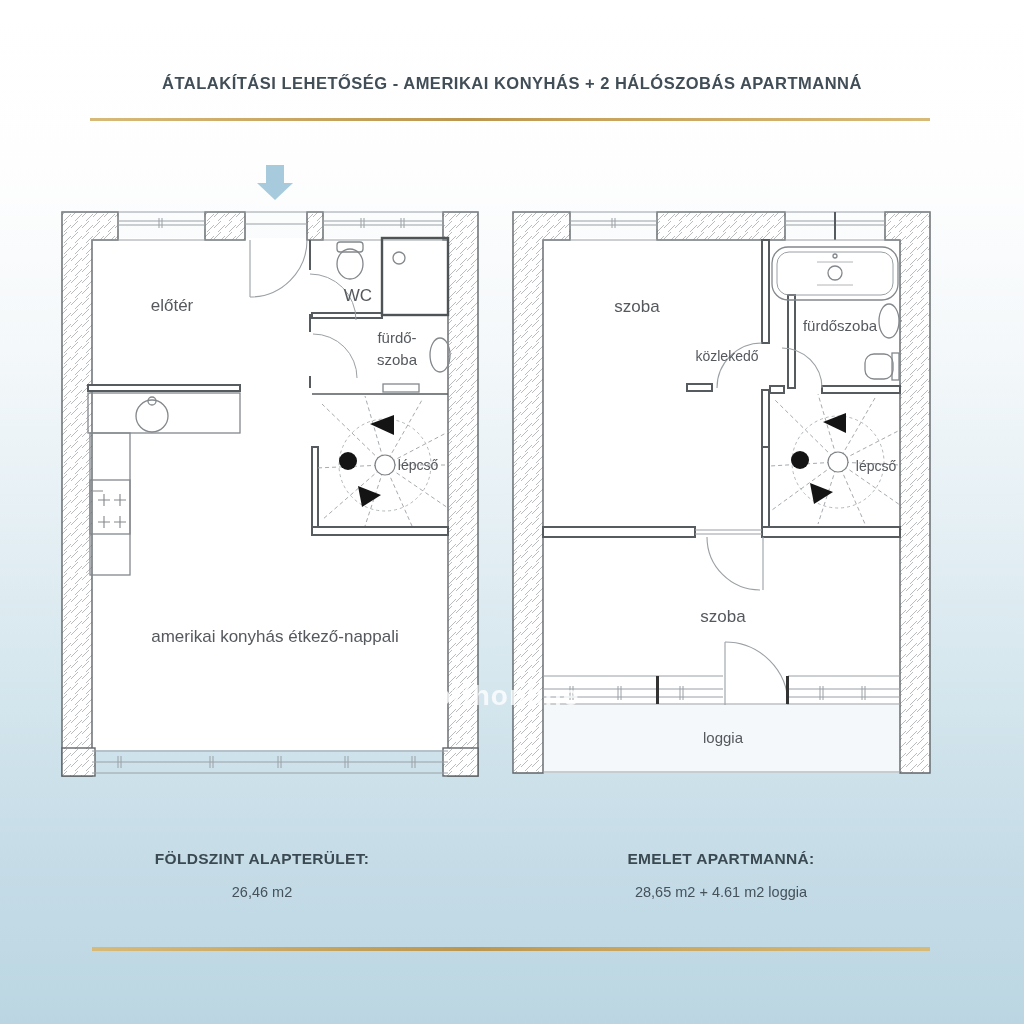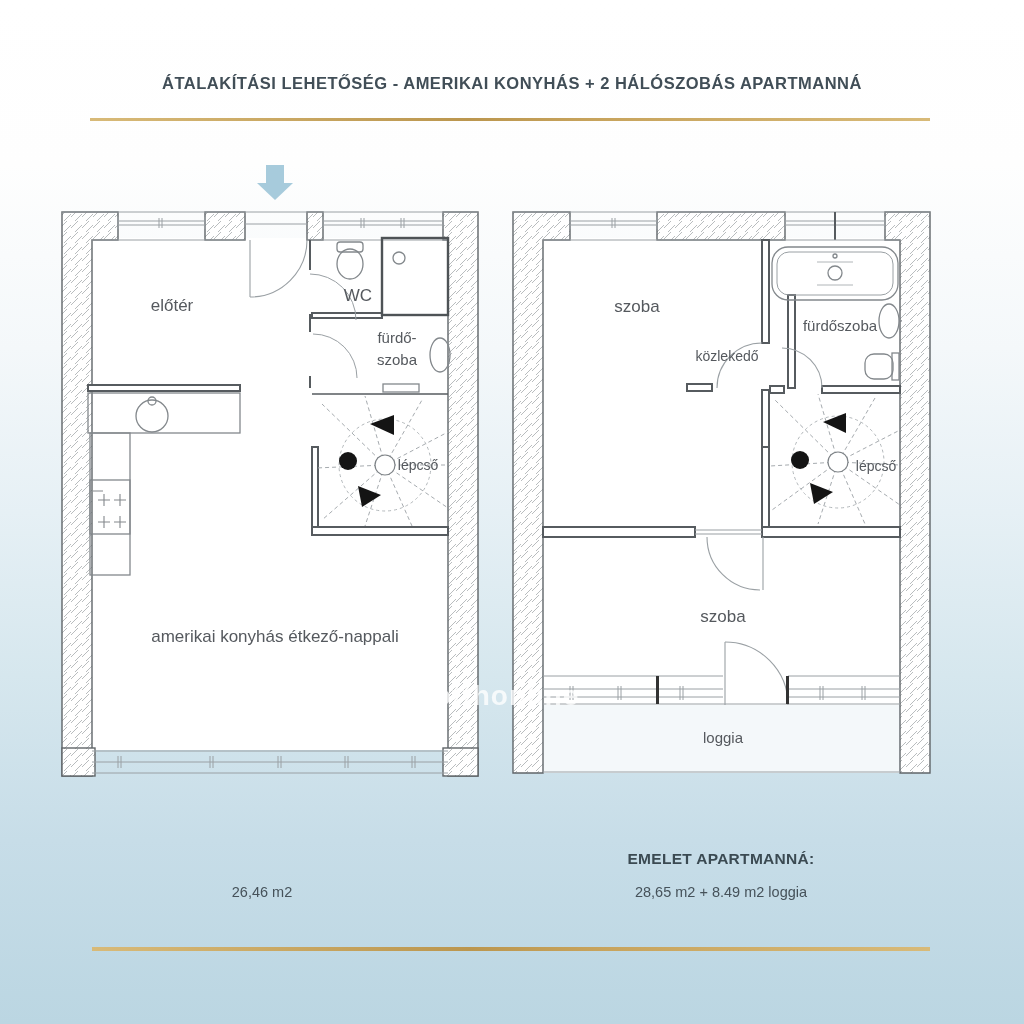--- a/index.html
+++ b/index.html
@@ -214,18 +214,19 @@
   </svg>
 
   <div class="watermark">
     <svg width="44" height="44" viewBox="0 0 44 44">
       <path d="M36,22 A14,14 0 1 1 30,10" fill="none" stroke="rgba(255,255,255,0.8)" stroke-width="8" stroke-linecap="round"></path>
       <circle cx="36" cy="9" r="4.5" fill="rgba(255,255,255,0.8)"></circle>
     </svg>
     <span class="wm-text">otthonline</span>
   </div>
 
+  <div class="footer-label fl-left">FÖLDSZINT ALAPTERÜLET:</div>
   <div class="footer-value fl-left">26,46 m2</div>
   <div class="footer-label fl-right">EMELET APARTMANNÁ:</div>
-  <div class="footer-value fl-right">28,65 m2 + 8.49 m2 loggia</div>
+  <div class="footer-value fl-right">28,65 m2 + 4.61 m2 loggia</div>
 
   <div class="rule rule-bottom"></div>
 </div>
 
 </body></html>

